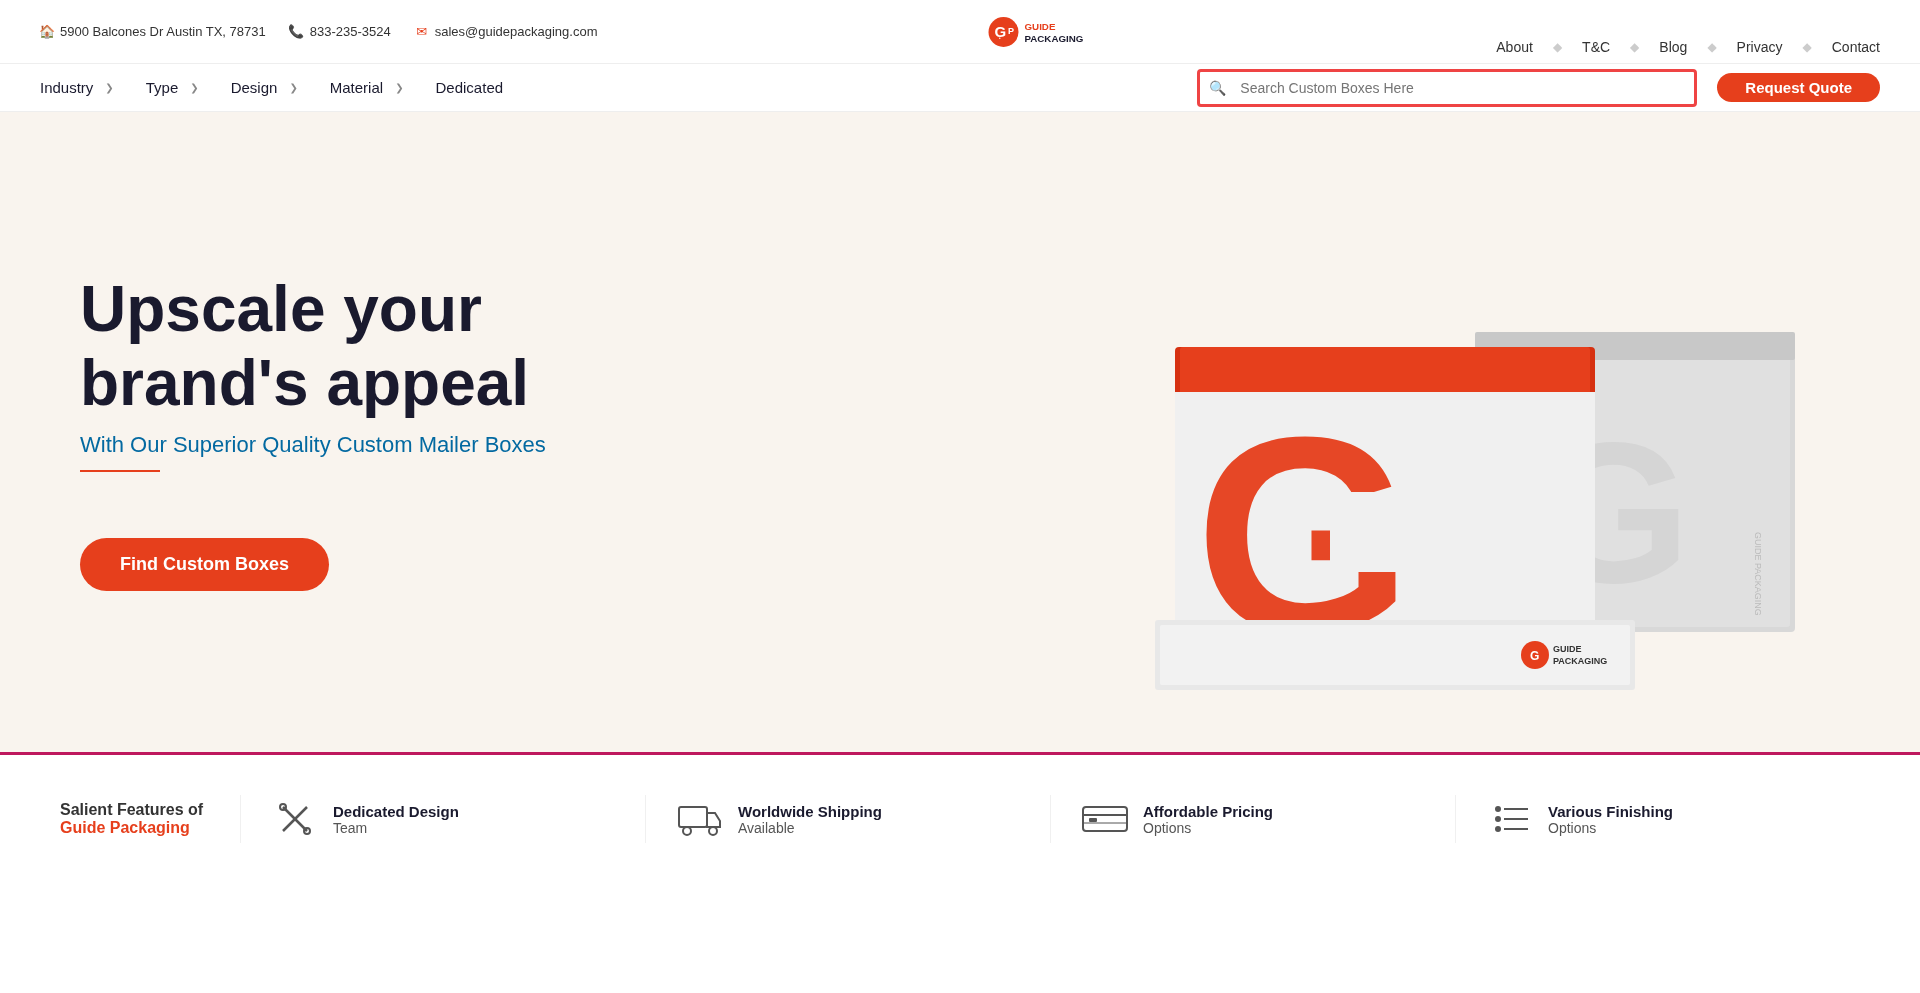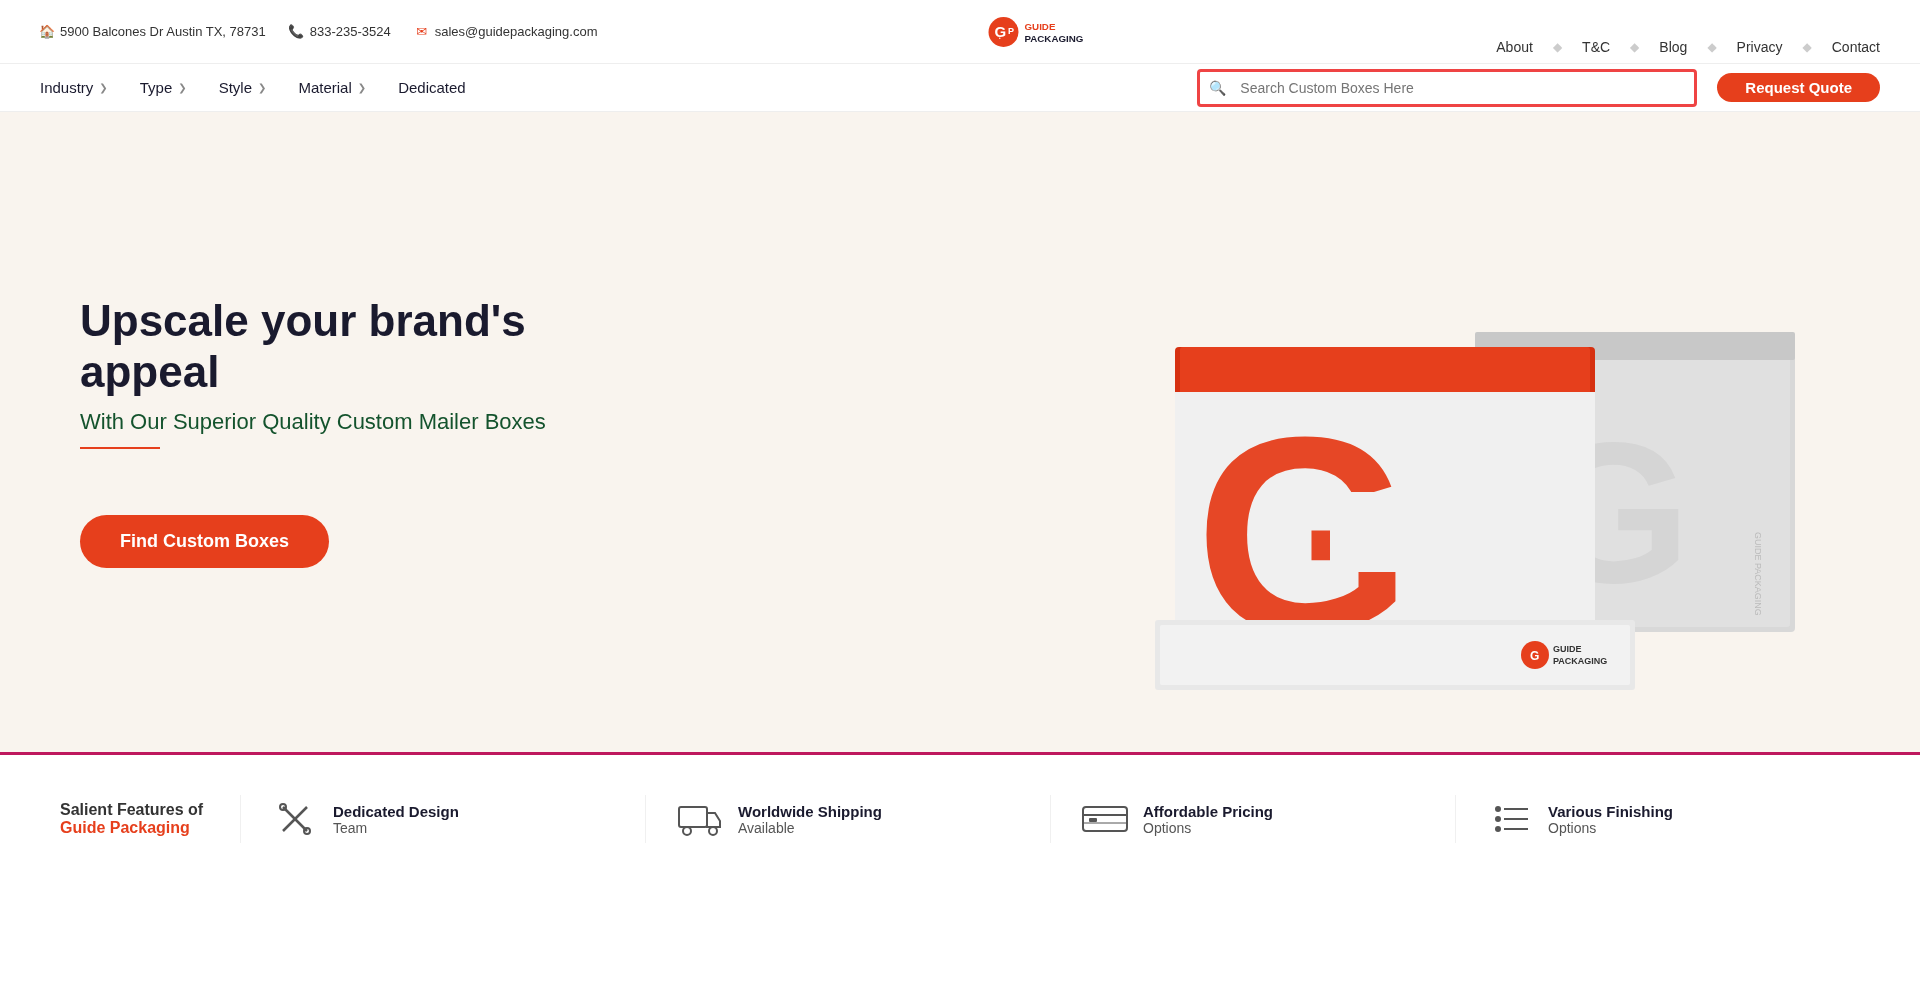--- a/index.html
+++ b/index.html
@@ -77,21 +77,21 @@
     }
     .nav-items {
       display: flex;
       align-items: center;
       gap: 0;
       flex: 1;
     }
     .nav-item {
       display: flex;
       align-items: center;
-      gap: 6px;
+      gap: 12px;
       padding: 0 16px;
       font-size: 15px;
       color: #1a1a2e;
       cursor: pointer;
       height: 48px;
     }
     .nav-item:first-child {
       padding-left: 0;
     }
     .nav-chevron {
@@ -141,29 +141,29 @@
       align-items: center;
       position: relative;
       overflow: hidden;
       padding: 60px 80px;
     }
     .hero-content {
       flex: 0 0 500px;
       z-index: 2;
     }
     .hero-title {
-      font-size: 44px;
+      font-size: 64px;
       font-weight: 800;
       color: #1a1a2e;
       line-height: 1.15;
       margin-bottom: 12px;
     }
     .hero-subtitle {
       font-size: 22px;
-      color: #14532d;
+      color: #0369a1;
       margin-bottom: 12px;
     }
     .hero-divider {
       width: 80px;
       height: 2px;
       background: #e63f1c;
       margin-bottom: 32px;
     }
     .find-boxes-btn {
       background: #e63f1c;
@@ -287,21 +287,21 @@
   <div class="nav-items">
     <div class="nav-item">
       <span>Industry</span>
       <span class="nav-chevron">❯</span>
     </div>
     <div class="nav-item">
       <span>Type</span>
       <span class="nav-chevron">❯</span>
     </div>
     <div class="nav-item">
-      <span>Style</span>
+      <span>Design</span>
       <span class="nav-chevron">❯</span>
     </div>
     <div class="nav-item">
       <span>Material</span>
       <span class="nav-chevron">❯</span>
     </div>
     <div class="nav-item">
       <span>Dedicated</span>
     </div>
   </div>

